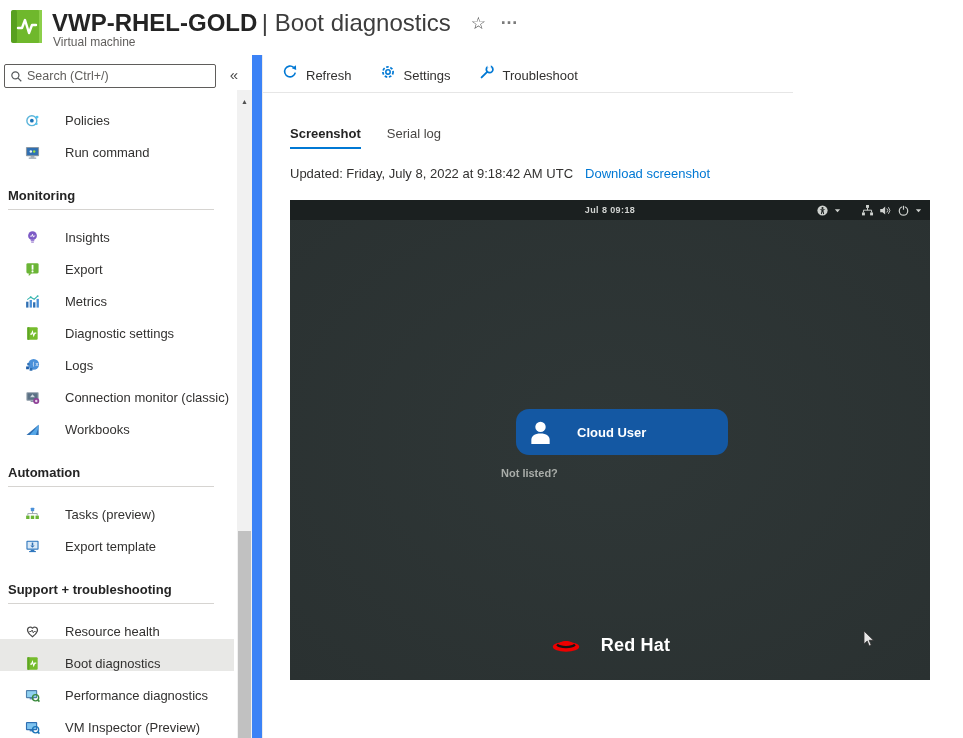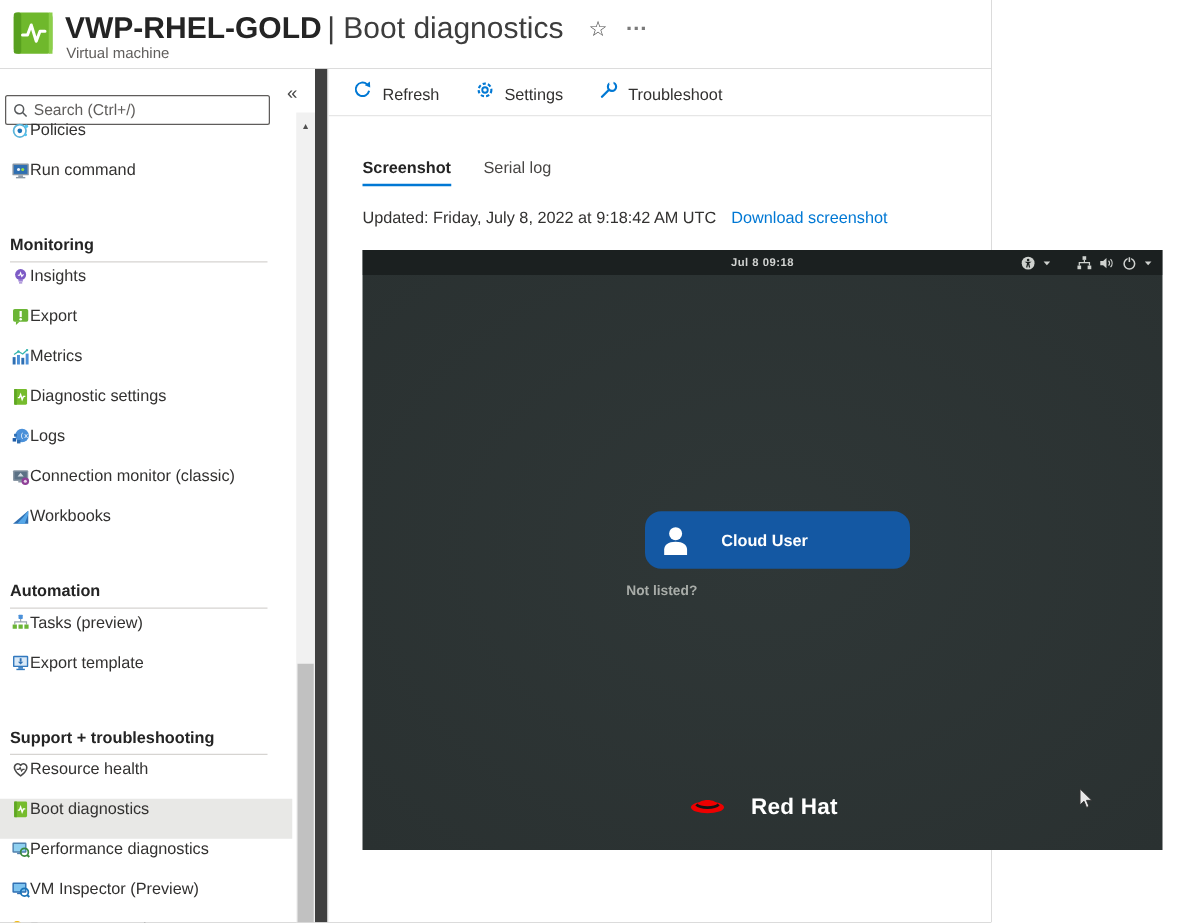--- a/index.html
+++ b/index.html
@@ -1,38 +1,38 @@
 <!DOCTYPE html>
 <html><head>
 <meta charset="utf-8">
 <style>
   * { margin:0; padding:0; box-sizing:border-box; }
   html,body { width:963px; height:738px; background:#fff; font-family:"Liberation Sans", sans-serif; overflow:hidden; }
-  .app { position:relative; width:793px; height:738px; background:#404040; }
+  .app { position:relative; width:793px; height:738px; background:#3b82f6; }
 
   
   .header { position:absolute; top:0; left:0; width:100%; height:55px; background:#fff; }
   .vm-big-icon { position:absolute; left:8px; top:8px; width:37px; height:37px; }
   .title-row { position:absolute; left:52px; top:9px; display:flex; align-items:center; gap:14px; white-space:nowrap; }
   .title-primary { font-size:24px; font-weight:bold; color:#242424; }
   .title-secondary { font-size:24px; font-weight:400; color:#3d3d3d; }
   .star-btn { font-size:17px; color:#494949; margin-left:6px; cursor:pointer; }
   .more-btn { font-size:18px; color:#7a7a7a; font-weight:bold; letter-spacing:1px; cursor:pointer; margin-top:-10px; }
   .subtitle { position:absolute; left:53px; top:35px; font-size:12px; color:#605e5c; }
 
   
   .sidebar { position:absolute; top:55px; left:0; width:252px; bottom:0; background:#fff; }
   .search-row { position:absolute; top:9px; left:4px; right:16px; height:25px; }
-  .search-box { position:absolute; left:0; top:12px; width:212px; height:24px; border:1px solid #5f5d5b; border-radius:2px; background:#fff; display:flex; align-items:center; padding:0 5px; }
+  .search-box { position:absolute; left:0; top:0; width:212px; height:24px; border:1px solid #5f5d5b; border-radius:2px; background:#fff; display:flex; align-items:center; padding:0 5px; }
   .search-box input { border:none; outline:none; flex:1; font-size:12.5px; font-family:"Liberation Sans",sans-serif; color:#323130; background:transparent; min-width:0; }
   .search-box input::placeholder { color:#605e5c; }
   .collapse-btn { position:absolute; right:-2px; top:2px; font-size:15px; color:#494949; cursor:pointer; }
 
   .nav { position:absolute; top:35px; left:0; width:234px; bottom:0; overflow:hidden; }
-  .nav-item { display:flex; align-items:flex-start; height:32px; padding:0 8px; gap:0; cursor:pointer; }
+  .nav-item { display:flex; align-items:flex-end; height:32px; padding:0 24px; gap:25px; cursor:pointer; }
   .nav-item.selected { background:#e8e8e6; }
   .nicon { width:16px; height:16px; display:inline-flex; align-items:center; justify-content:center; flex:none; }
   .nicon svg { width:15px; height:15px; }
   .nlabel { font-size:13px; color:#323130; white-space:nowrap; }
   .nav-section-title { font-size:13px; font-weight:bold; color:#242424; padding:8px 8px 6px 8px; margin-top:20px; }
   .nav-divider { border:none; border-top:1px solid #d6d4d1; margin:0 20px 3px 8px; }
   .nav-item.first { margin-top:6px; }
 
   .sb-scrollbar { position:absolute; top:35px; right:0; width:15px; bottom:0; background:#f1f1f1; }
   .sb-up { position:absolute; top:4px; left:0; width:15px; height:14px; display:flex; align-items:center; justify-content:center; font-size:7px; color:#505050; cursor:pointer; }

